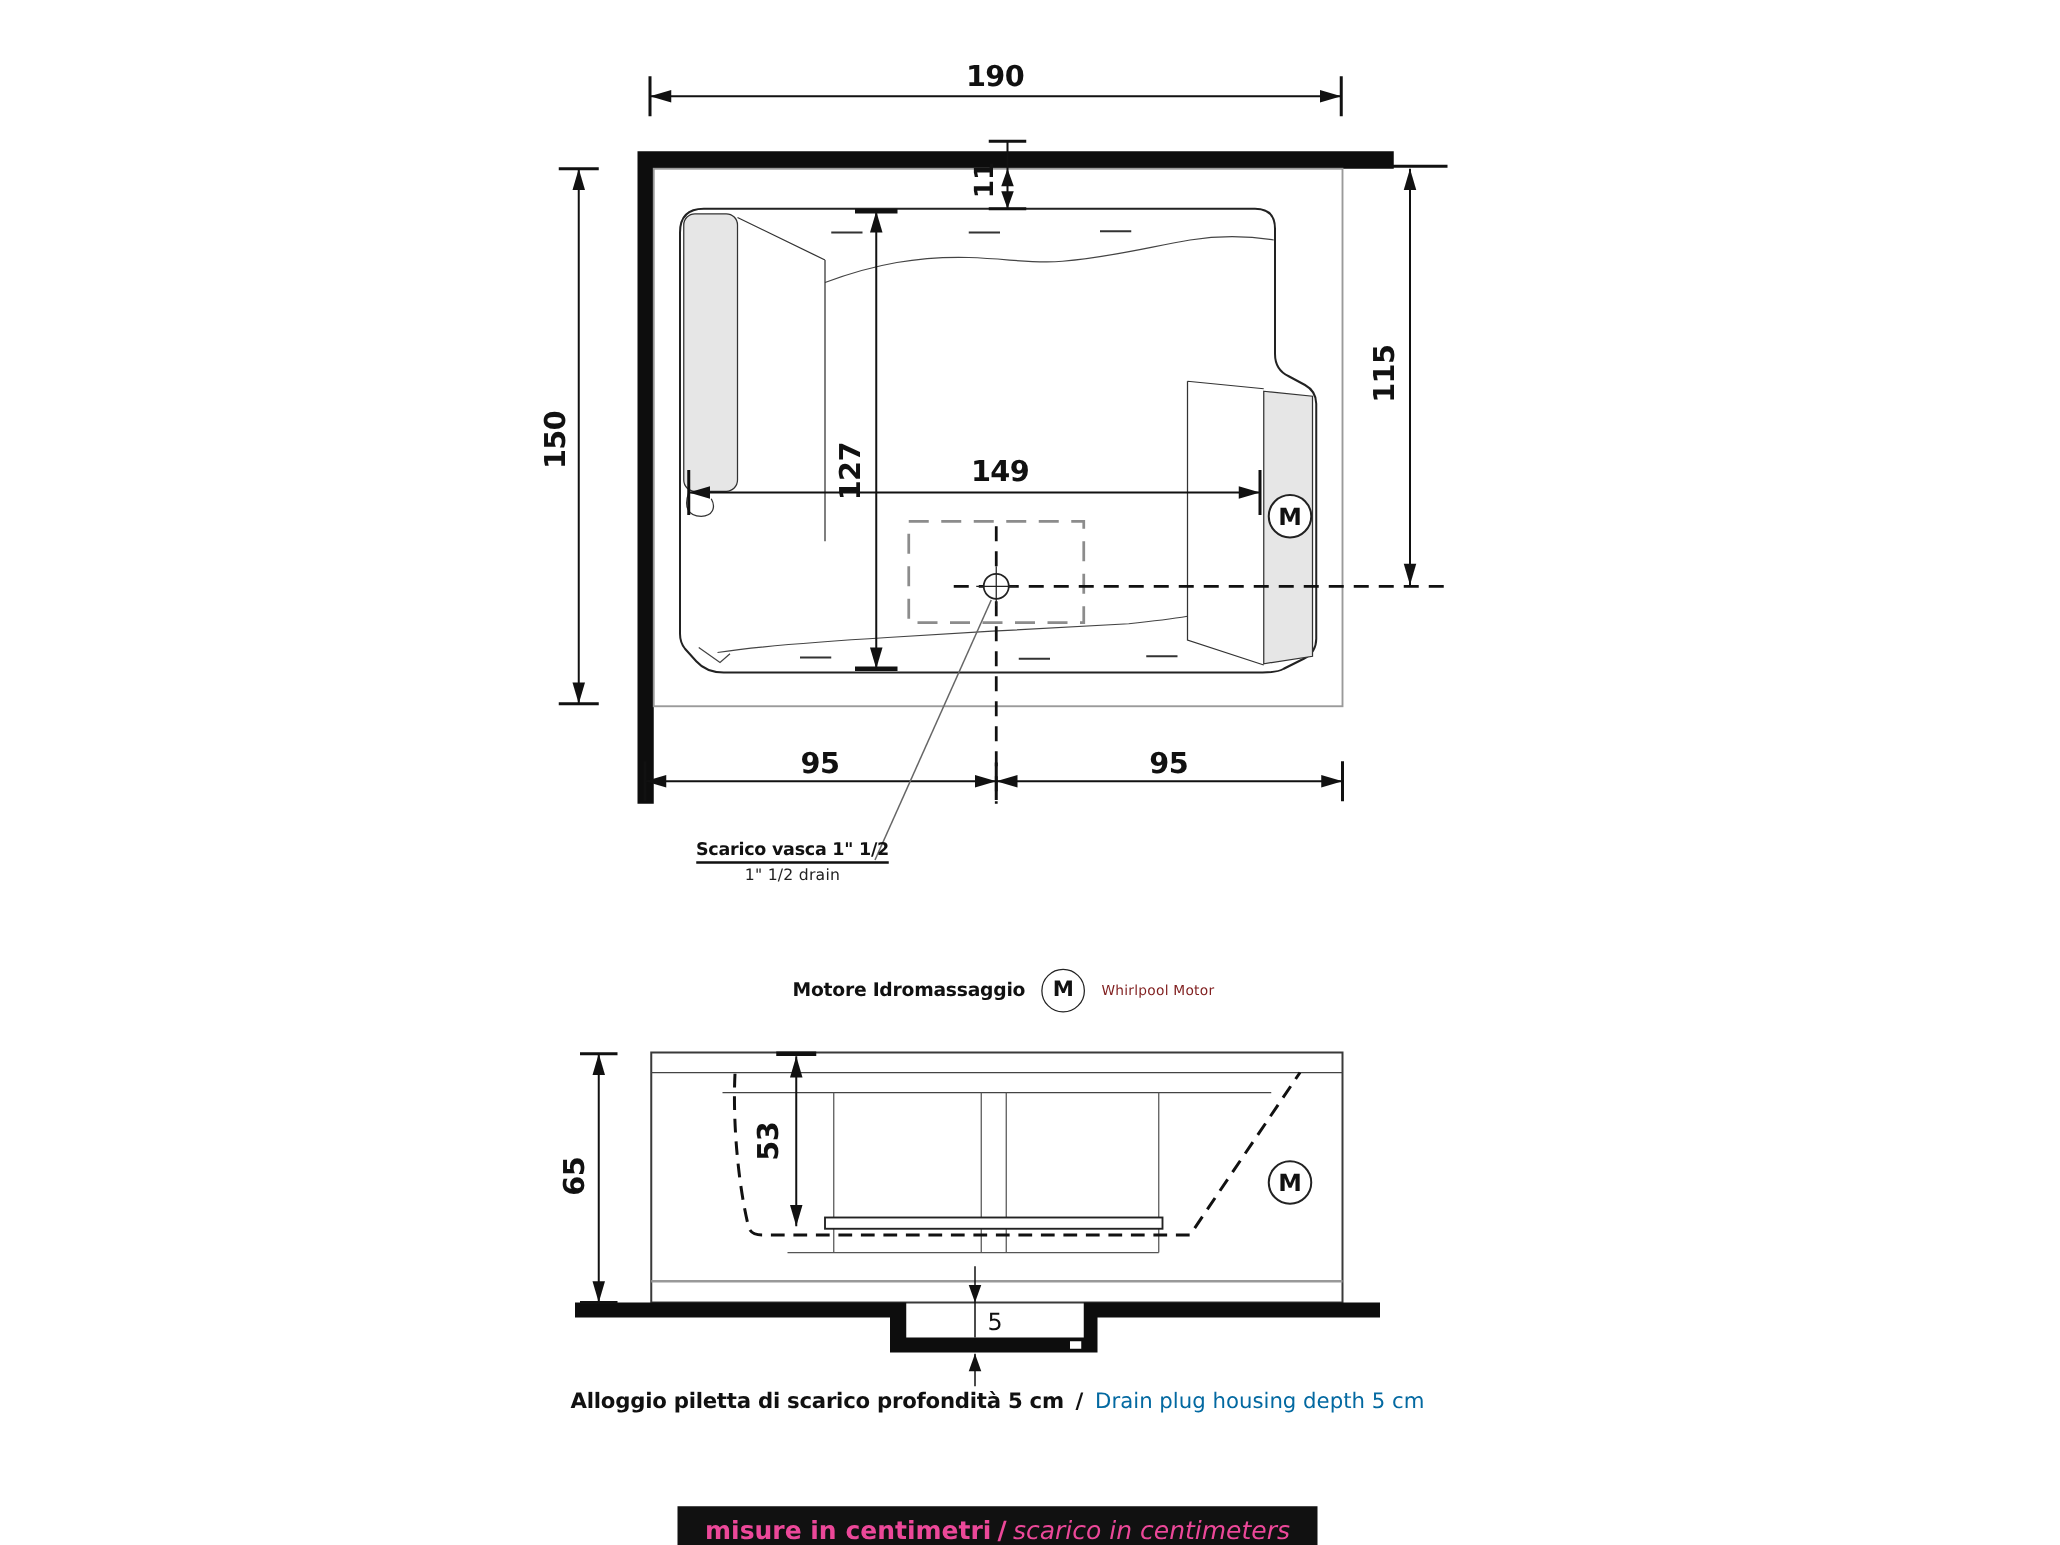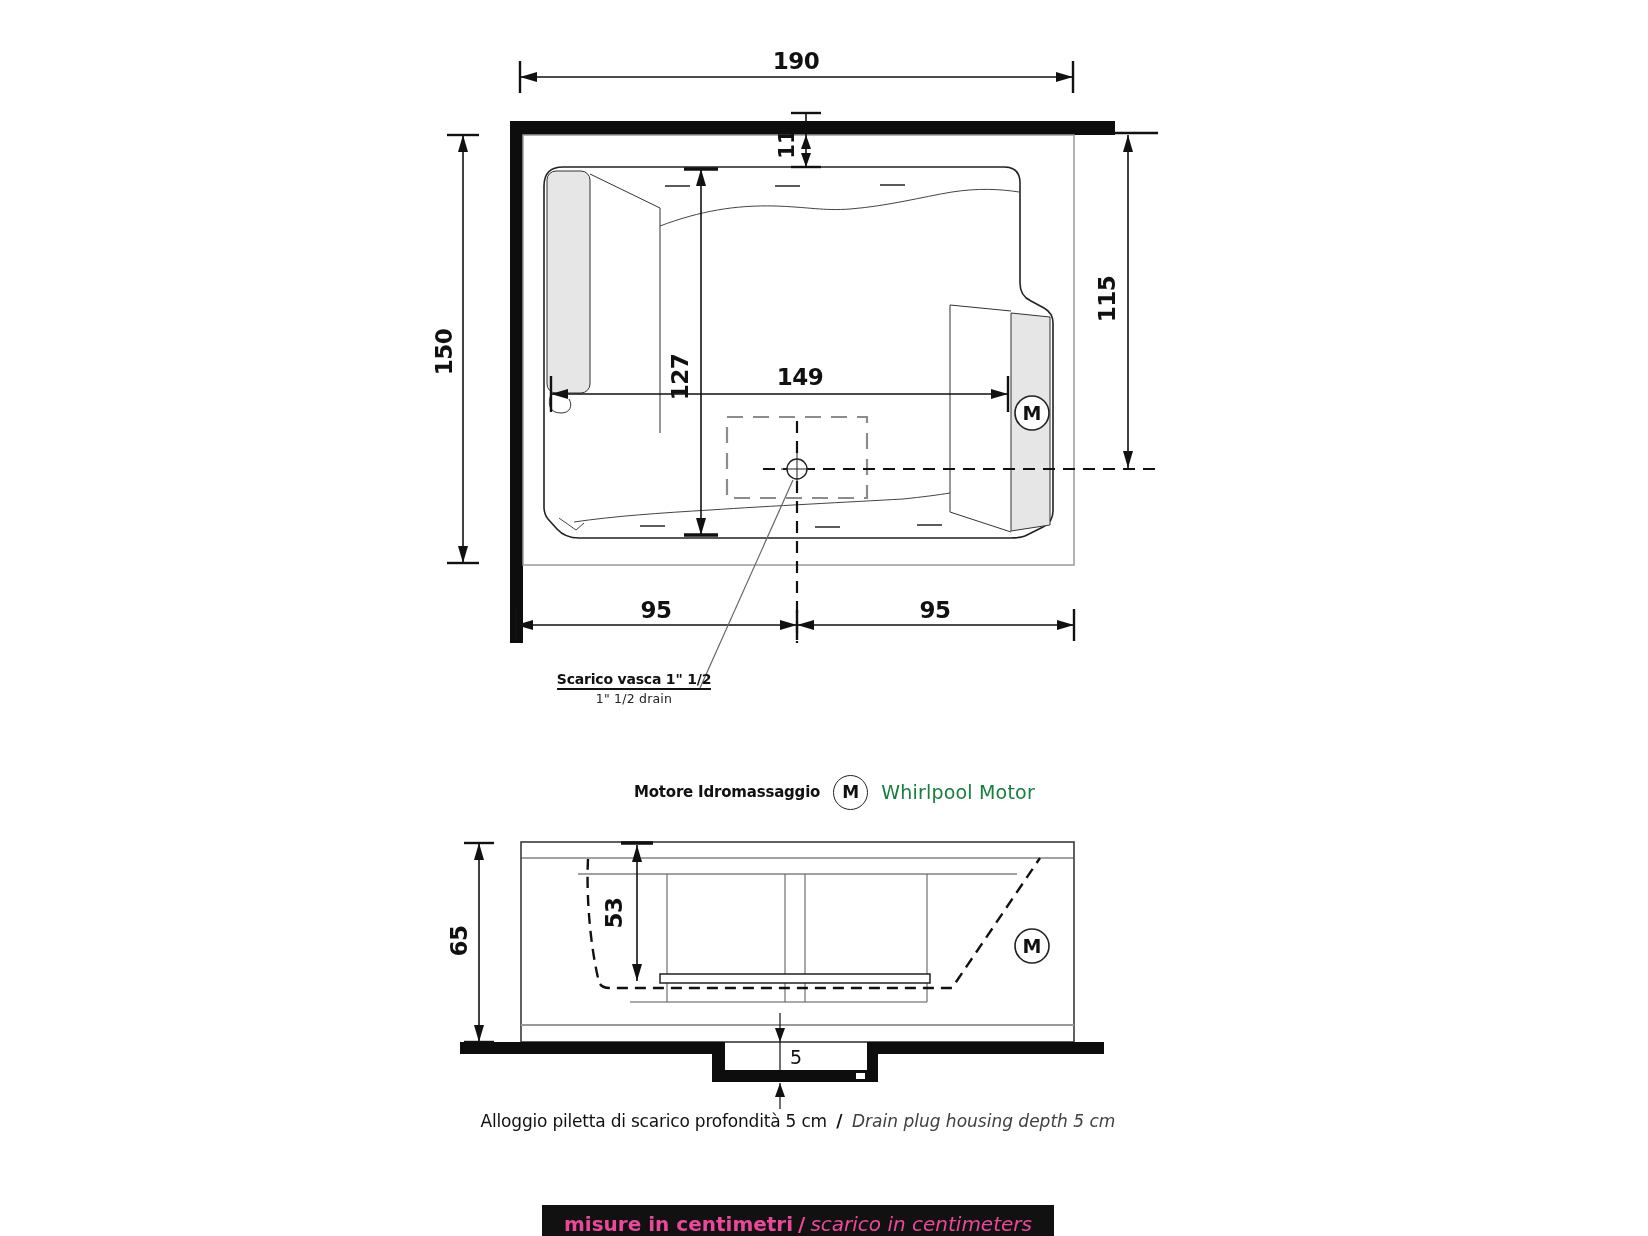--- a/index.html
+++ b/index.html
@@ -14,25 +14,25 @@
   .overlay{position:absolute;}
   #drain-note{left:534px;top:645px;width:200px;text-align:center;line-height:1.15;}
   #drain-note .it{display:inline-block;font-size:14px;font-weight:bold;
                   border-bottom:2px solid #111;padding-bottom:1px;letter-spacing:-0.2px;}
   #drain-note .en{font-size:12.5px;color:#222;margin-top:2px;letter-spacing:0.2px;}
   #motor-legend{left:634px;top:749px;height:36px;display:flex;align-items:center;gap:13px;}
   #motor-legend .it{font-size:15px;font-weight:bold;letter-spacing:-0.2px;white-space:nowrap;}
   #motor-legend .badge{width:33px;height:33px;border:1.6px solid #222;border-radius:50%;
                        display:flex;align-items:center;justify-content:center;
                        font-size:17px;font-weight:bold;background:#fff;}
-  #motor-legend .en{font-size:19px;color:#15803d;white-space:nowrap;letter-spacing:0.2px;}
+  #motor-legend .en{font-size:11px;color:#7f1d1d;white-space:nowrap;letter-spacing:0.2px;}
   #housing-caption{left:398px;top:1086px;width:800px;text-align:center;font-size:17px;white-space:nowrap;}
-  #housing-caption .it{font-weight:normal;letter-spacing:-0.2px;text-align:right;}
+  #housing-caption .it{font-weight:bold;letter-spacing:-0.2px;text-align:right;}
   #housing-caption .sep{font-weight:bold;padding:0 4px;}
-  #housing-caption .en{font-style:italic;color:#404040;}
+  #housing-caption .en{color:#0369a1;}
   #units-bar{left:542px;top:1180px;width:512px;height:37px;background:#111;color:#ec4899;
              display:flex;align-items:center;justify-content:center;font-size:20px;white-space:nowrap;}
   #units-bar .it{font-weight:bold;}
   #units-bar .sep{font-weight:bold;padding:0 5px;}
   #units-bar .en{font-style:italic;}
 </style>
 </head>
 <body>
 
 <div id="stage">

